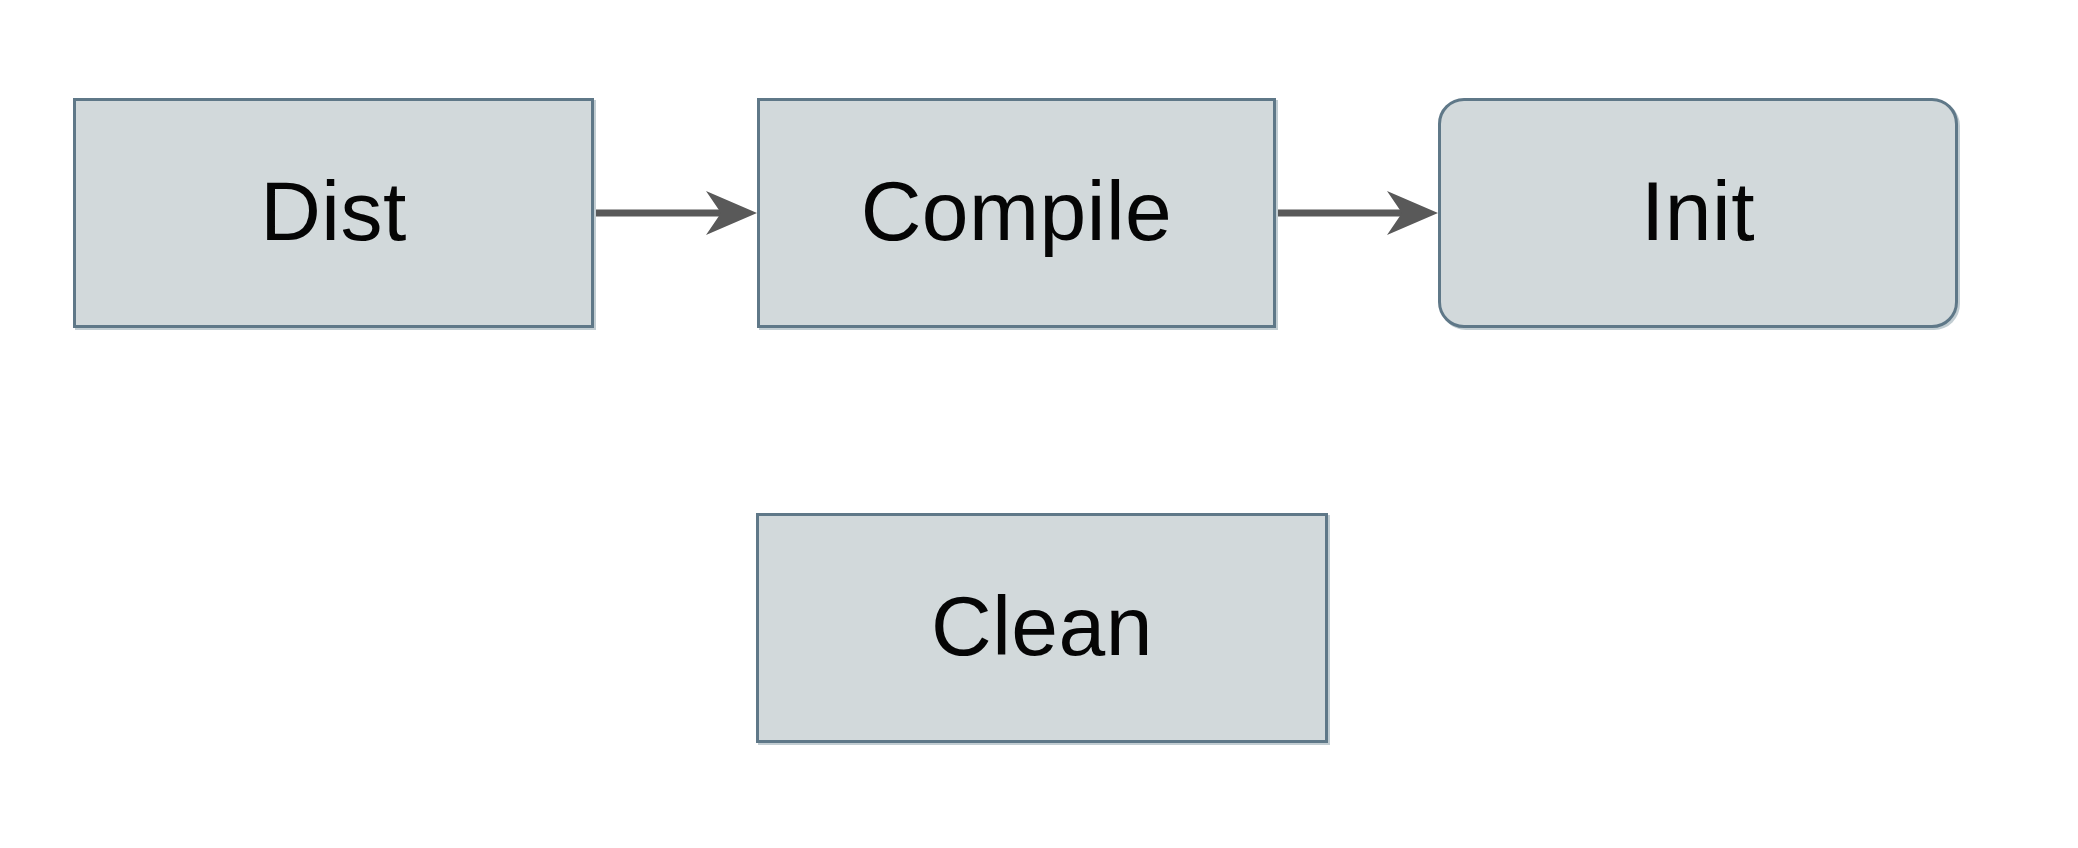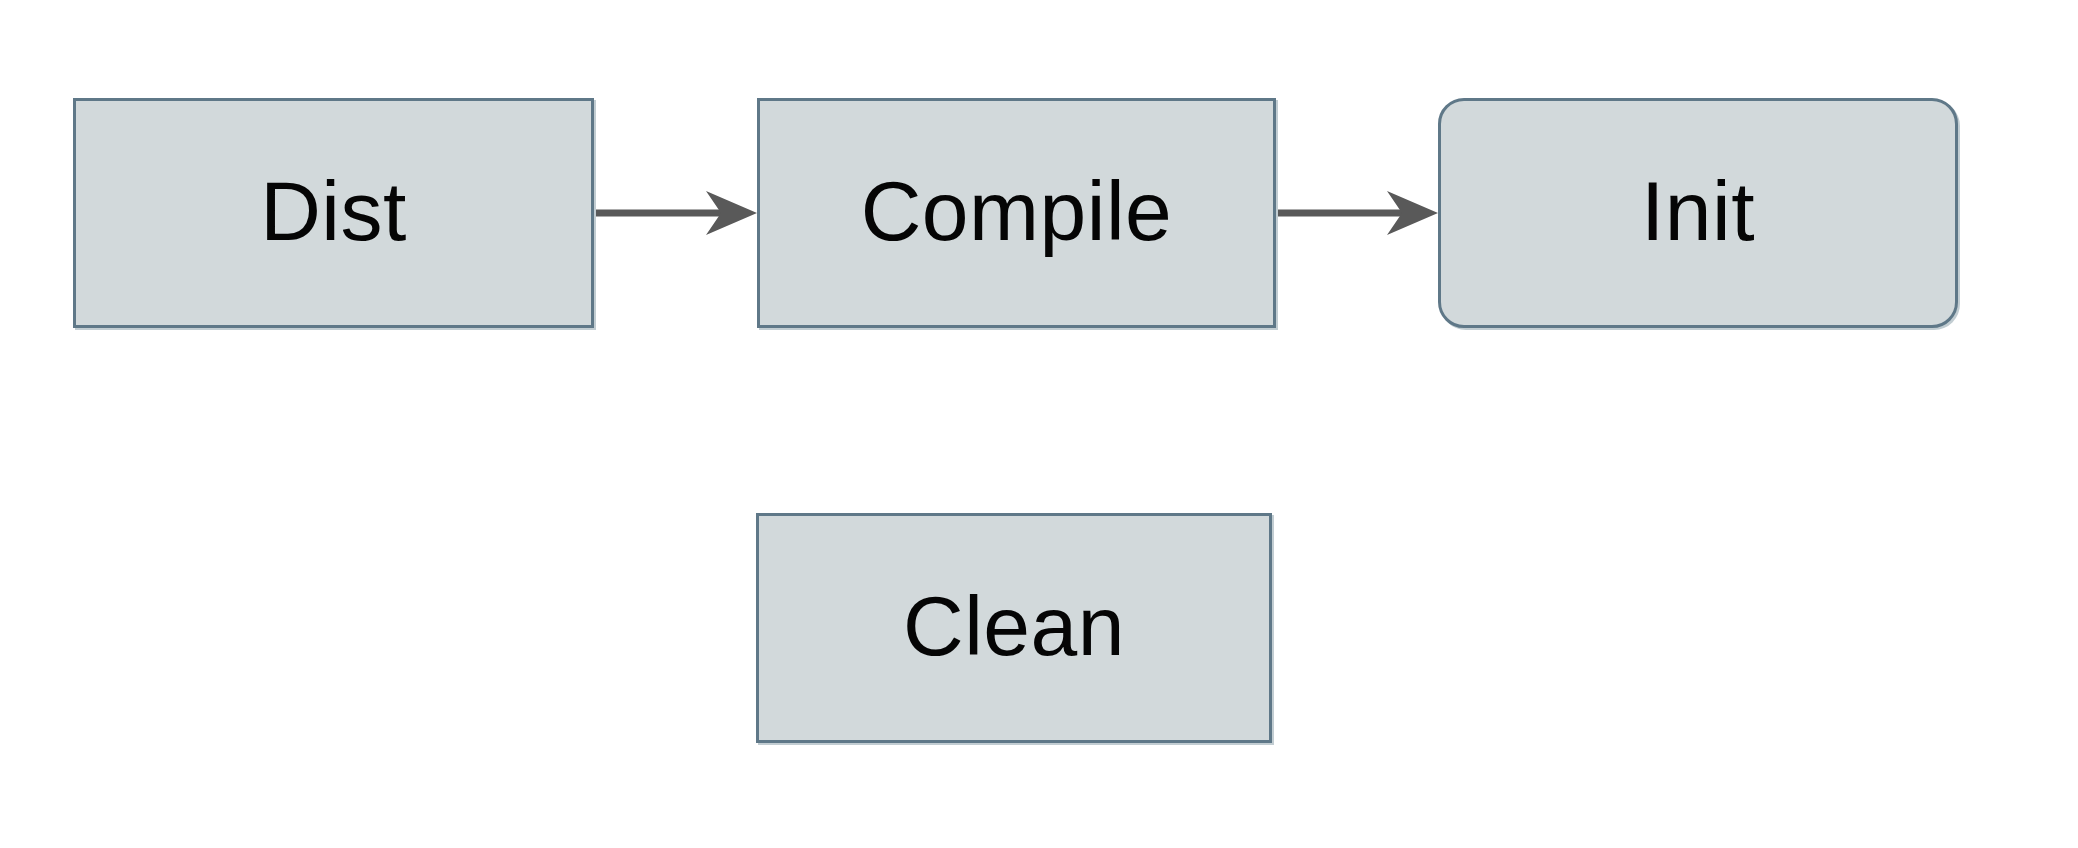--- a/index.html
+++ b/index.html
@@ -29,21 +29,21 @@
     font-size: 84px;
     line-height: 1;
     color: #050505;
     letter-spacing: 0.5px;
     white-space: nowrap;
     transform: translateY(-2px);
   }
   .node-dist    { left: 73px;   top: 98px;  width: 521px; height: 230px; }
   .node-compile { left: 757px;  top: 98px;  width: 519px; height: 230px; }
   .node-init    { left: 1438px; top: 98px;  width: 520px; height: 230px; border-radius: 26px; }
-  .node-clean   { left: 756px;  top: 513px; width: 516px; height: 230px; }
+  .node-clean   { left: 756px;  top: 513px; width: 572px; height: 230px; }
   .edges-layer {
     position: absolute;
     left: 0;
     top: 0;
     width: 2078px;
     height: 848px;
     pointer-events: none;
   }
 </style>
 </head>

